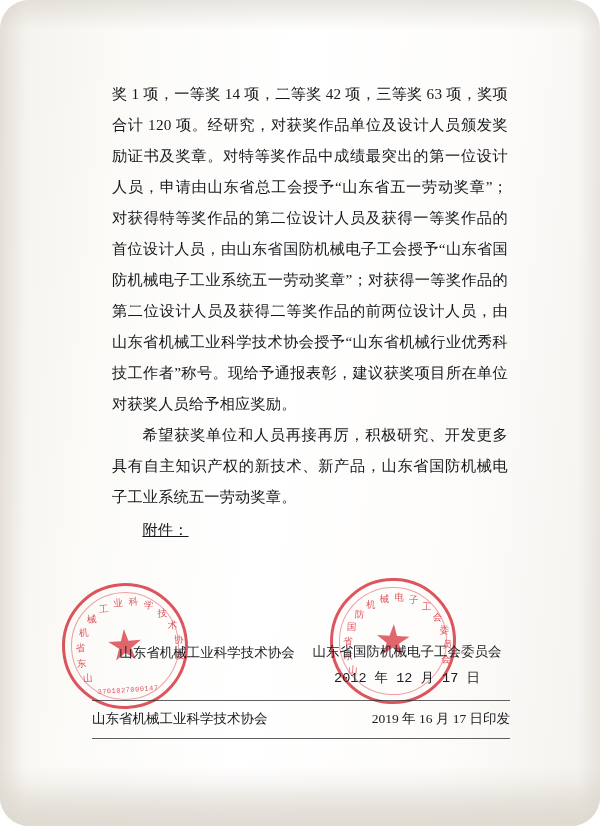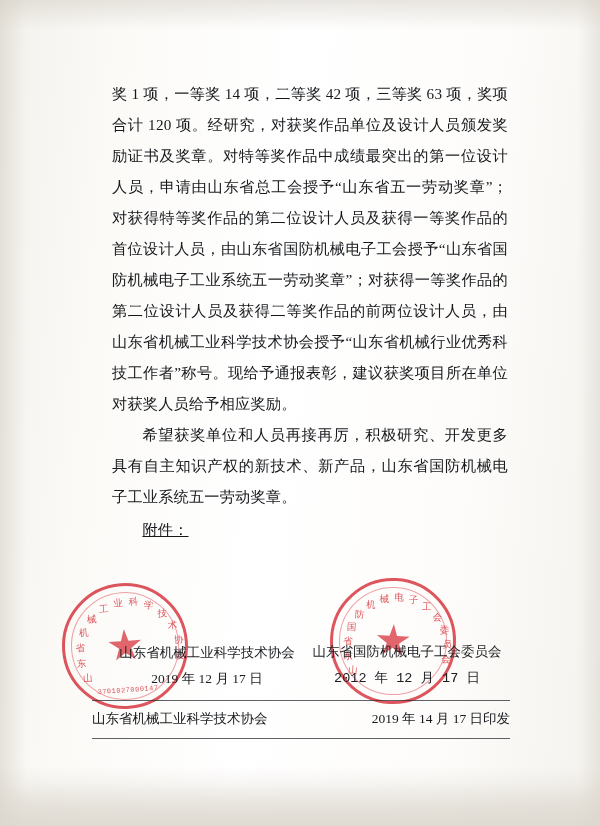--- a/index.html
+++ b/index.html
@@ -13,20 +13,21 @@
     font-family: "Liberation Serif", "DejaVu Serif", serif;
     overflow: hidden;
   }
   .page {
     position: relative;
     width: 600px;
     height: 826px;
     background: linear-gradient(95deg, #f3f1ec 0%, #fbfaf7 18%, #ffffff 45%, #fdfcfa 75%, #f4f2ee 100%);
     box-sizing: border-box;
     overflow: hidden;
+    border-radius: 29px;
   }
   
   .paper-shade {
     position: absolute;
     inset: 0;
     pointer-events: none;
     background:
       linear-gradient(to right, rgba(214,208,198,0.55) 0px, rgba(255,255,255,0) 26px),
       linear-gradient(to left, rgba(214,208,198,0.45) 0px, rgba(255,255,255,0) 22px),
       linear-gradient(to bottom, rgba(205,199,189,0.45) 0px, rgba(255,255,255,0) 30px),
@@ -230,29 +231,28 @@
       <span style="transform: rotate(84deg) translate(0,-50px) rotate(-84deg);">员</span>
       <span style="transform: rotate(101deg) translate(0,-50px) rotate(-101deg);">会</span>
     </div>
     <div class="seal-star"></div>
     <div class="seal-bottom-code"></div>
   </div>
 
   <div class="sign-block">
     <div class="sign-col left">
       <div>山东省机械工业科学技术协会</div>
-      <div>2019 年 12 月 17 日</div>
     </div>
     <div class="sign-col right">
       <div>山东省国防机械电子工会委员会</div>
       <div>2012 年 12 月 17 日</div>
     </div>
   </div>
 
   <div class="footer-rule"></div>
   <div class="footer">
     <div>山东省机械工业科学技术协会</div>
-    <div>2019 年 14 月 17 日印发</div>
+    <div>2019 年 16 月 17 日印发</div>
   </div>
   <div class="footer-rule-bottom"></div>
 
   <div class="edge-shadow-bottom"></div>
 </div>
 
 </body></html>

